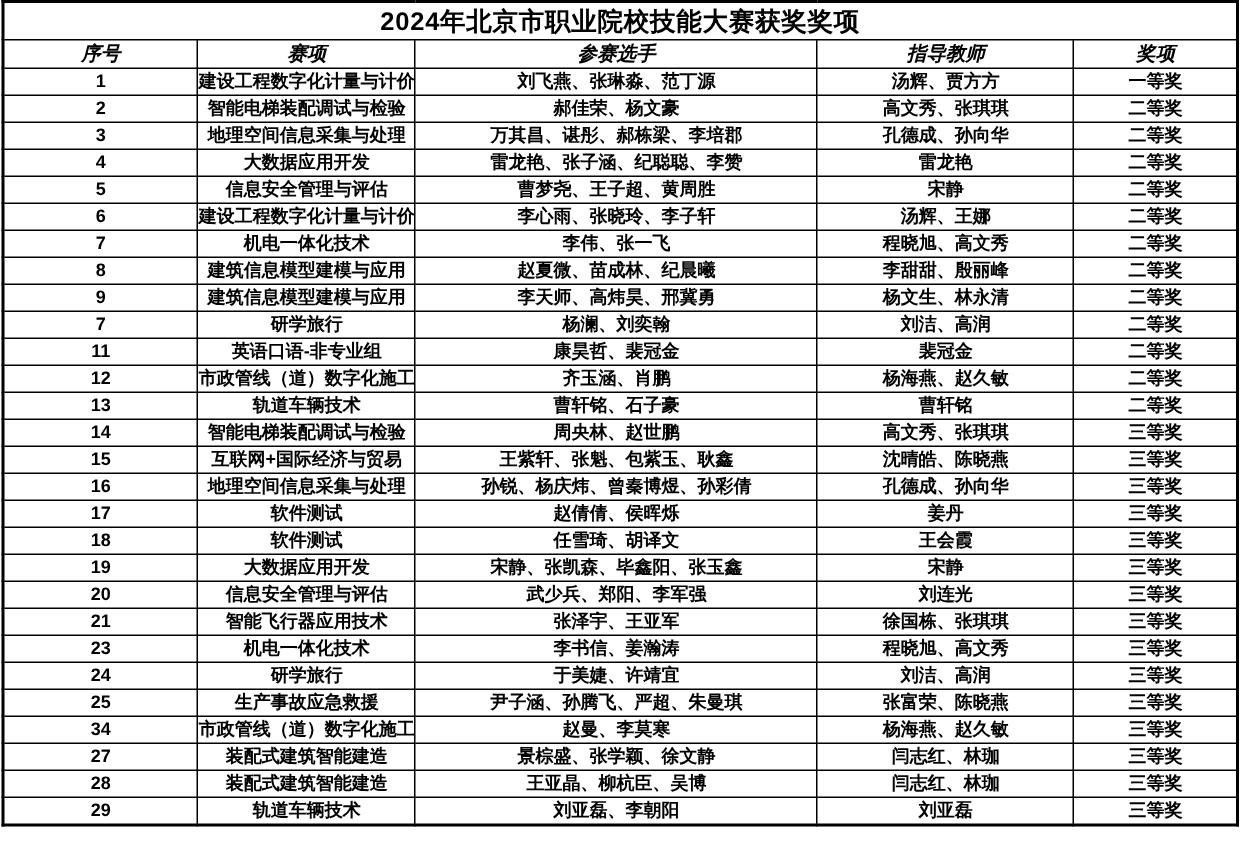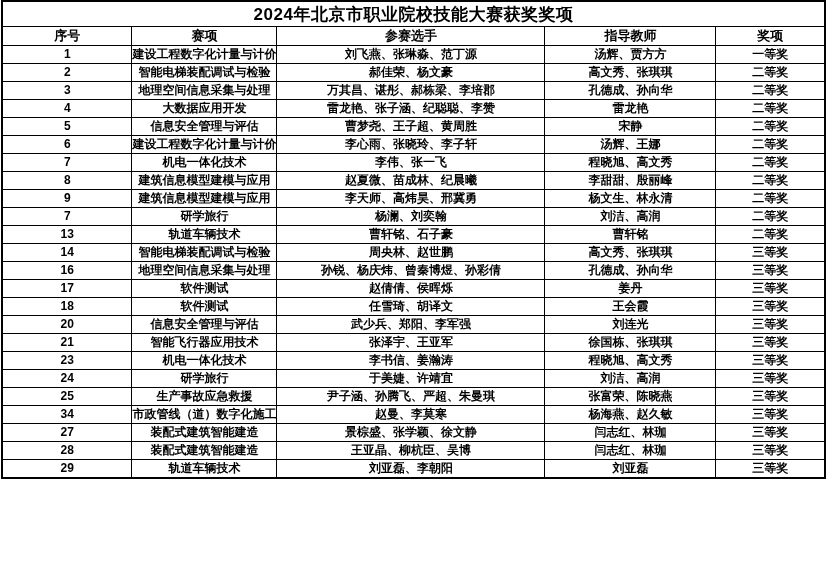--- a/index.html
+++ b/index.html
@@ -28,20 +28,21 @@
     font-weight: bold;
   }
   .title-row td {
     height: 24px;
     font-size: 17px;
     letter-spacing: 0.5px;
   }
   .header-row th {
     height: 17px;
     font-size: 13px;
+    font-style: italic;
   }
   .data-row td {
     height: 17px;
     font-size: 12px;
     line-height: 17px;
   }
   
   .award-table tr td, .award-table tr th { border-top-width: 1px; border-bottom-width: 1px; }
   .award-table { border: 2px solid #000000; }
 </style>
@@ -131,34 +132,55 @@
     <td>二等奖</td>
   </tr>
       <tr class="data-row">
     <td>7</td>
     <td>研学旅行</td>
     <td>杨澜、刘奕翰</td>
     <td>刘洁、高润</td>
     <td>二等奖</td>
   </tr>
       <tr class="data-row">
+    <td>11</td>
+    <td>英语口语-非专业组</td>
+    <td>康昊哲、裴冠金</td>
+    <td>裴冠金</td>
+    <td>二等奖</td>
+  </tr>
+      <tr class="data-row">
+    <td>12</td>
+    <td>市政管线（道）数字化施工</td>
+    <td>齐玉涵、肖鹏</td>
+    <td>杨海燕、赵久敏</td>
+    <td>二等奖</td>
+  </tr>
+      <tr class="data-row">
     <td>13</td>
     <td>轨道车辆技术</td>
     <td>曹轩铭、石子豪</td>
     <td>曹轩铭</td>
     <td>二等奖</td>
   </tr>
       <tr class="data-row">
     <td>14</td>
     <td>智能电梯装配调试与检验</td>
     <td>周央林、赵世鹏</td>
     <td>高文秀、张琪琪</td>
     <td>三等奖</td>
   </tr>
       <tr class="data-row">
+    <td>15</td>
+    <td>互联网+国际经济与贸易</td>
+    <td>王紫轩、张魁、包紫玉、耿鑫</td>
+    <td>沈晴皓、陈晓燕</td>
+    <td>三等奖</td>
+  </tr>
+      <tr class="data-row">
     <td>16</td>
     <td>地理空间信息采集与处理</td>
     <td>孙锐、杨庆炜、曾秦博煜、孙彩倩</td>
     <td>孔德成、孙向华</td>
     <td>三等奖</td>
   </tr>
       <tr class="data-row">
     <td>17</td>
     <td>软件测试</td>
     <td>赵倩倩、侯晖烁</td>
@@ -166,20 +188,27 @@
     <td>三等奖</td>
   </tr>
       <tr class="data-row">
     <td>18</td>
     <td>软件测试</td>
     <td>任雪琦、胡译文</td>
     <td>王会霞</td>
     <td>三等奖</td>
   </tr>
       <tr class="data-row">
+    <td>19</td>
+    <td>大数据应用开发</td>
+    <td>宋静、张凯森、毕鑫阳、张玉鑫</td>
+    <td>宋静</td>
+    <td>三等奖</td>
+  </tr>
+      <tr class="data-row">
     <td>20</td>
     <td>信息安全管理与评估</td>
     <td>武少兵、郑阳、李军强</td>
     <td>刘连光</td>
     <td>三等奖</td>
   </tr>
       <tr class="data-row">
     <td>21</td>
     <td>智能飞行器应用技术</td>
     <td>张泽宇、王亚军</td>

